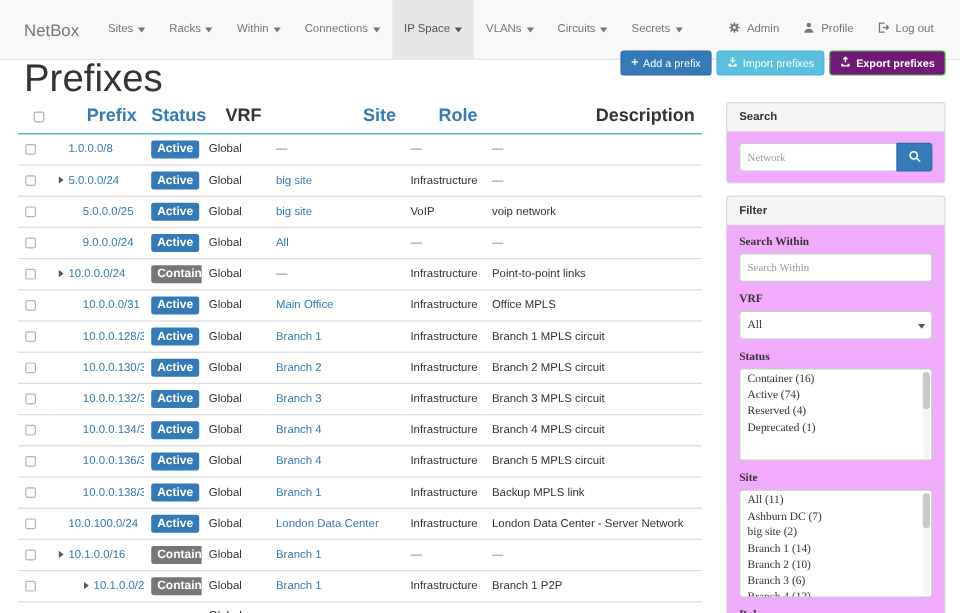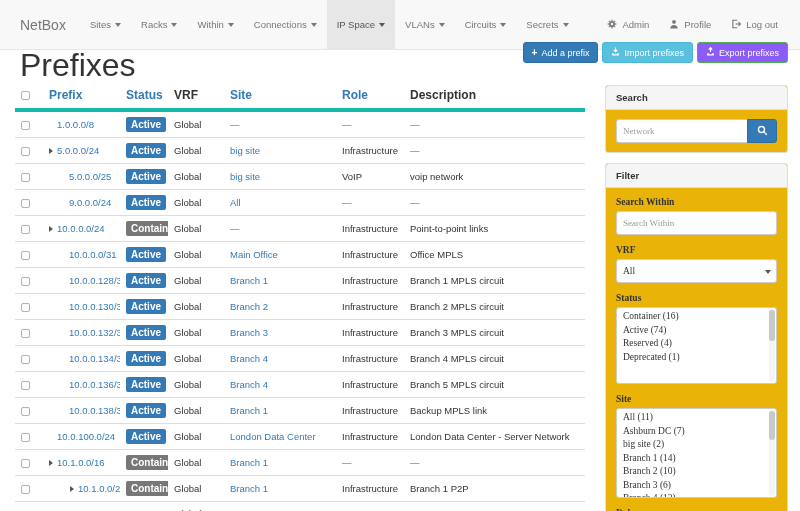--- a/index.html
+++ b/index.html
@@ -29,49 +29,49 @@
   
   .page-title { position:absolute; left:20px; top:47px; font-size:32px;
     font-weight:400; color:#333; }
   .actions { position:absolute; right:12px; top:42px; display:flex; gap:4px; }
   .btn { display:inline-flex; align-items:center; gap:4px; height:21px;
     padding:0 8px; border-radius:3px; font-size:9px; color:#fff;
     border:1px solid rgba(0,0,0,0.18); cursor:pointer; white-space:nowrap;
     font-family:inherit; }
   .btn-primary { background:#337ab7; border-color:#2e6da4; }
   .btn-info    { background:#5bc0de; border-color:#46b8da; }
-  .btn-success { background:#8b5cf6; border-color:#4cae4c; }
+  .btn-success { background:#701a75; border-color:#4cae4c;font-weight:bold; }
   .btn .plus { font-weight:bold; font-size:10px; line-height:1; }
 
   
   .table-wrap { position:absolute; left:15px; top:85px; width:570px; }
   table { width:100%; border-collapse:collapse; table-layout:fixed; }
-  th { text-align:left; font-size:12px; padding:3px 6px 6px;
-    border-bottom:4px solid #14b8a6; color:#333; white-space:nowrap; }
+  th { text-align:right; font-size:15px; padding:3px 6px 6px;
+    border-bottom:1px solid #14b8a6; color:#333; white-space:nowrap; }
   th a { font-weight:bold; }
   td { font-size:9.5px; padding:5px 6px; border-top:1px solid #ddd;
     line-height:13px; vertical-align:middle; white-space:nowrap;
     overflow:hidden; }
   .cb { display:inline-block; width:9px; height:9px; background:#fdfdfd;
     border:1px solid #b3b3b3; border-radius:2px; vertical-align:middle;
     cursor:pointer; }
   .indent { display:inline-block; height:1px; vertical-align:middle; }
   .caret-slot { display:inline-block; width:8px; vertical-align:middle; }
   .tree-caret { display:inline-block; width:0; height:0;
     border-top:3px solid transparent; border-bottom:3px solid transparent;
     border-left:4px solid #555; cursor:pointer; }
   .badge-label { display:inline-block; font-size:10px; font-weight:bold;
     color:#fff; padding:2.5px 5px; border-radius:2px; line-height:1; }
   .badge-active    { background:#337ab7; }
   .badge-container { background:#777777; }
   .dash { color:#777; }
 
   
   .sidebar { position:absolute; left:605px; top:85px; width:183px; }
-  .panel { border:1px solid #ddd; border-radius:3px; background:#eab308;
+  .panel { border:1px solid #ddd; border-radius:3px; background:#f0abfc;
     margin-bottom:10px; }
   .panel-heading { background:#f5f5f5; border-bottom:1px solid #ddd;
     padding:6px 10px; font-size:9.5px; font-weight:bold; color:#333;
     border-radius:3px 3px 0 0; }
   .panel-body { padding:9px 10px;font-family:Liberation Serif, serif; }
   .input-group { display:flex; }
   .form-input { width:100%; height:24px; border:1px solid #ccc;
     border-radius:3px; padding:0 6px; font-size:9px; color:#555;
     font-family:inherit; background:#fff; }
   .form-input::placeholder { color:#9a9a9a; }

